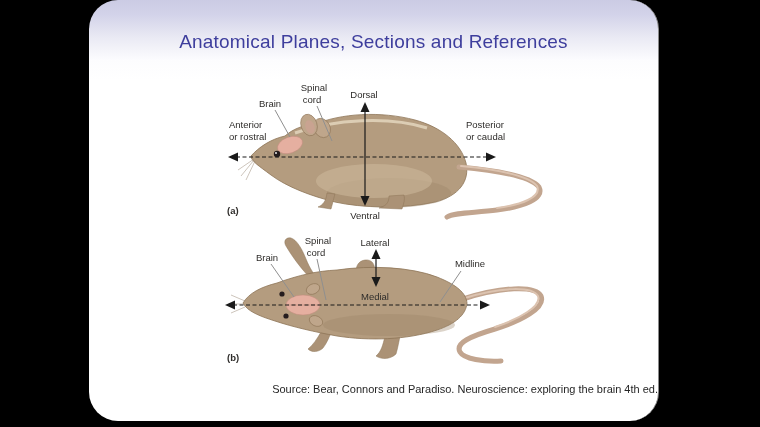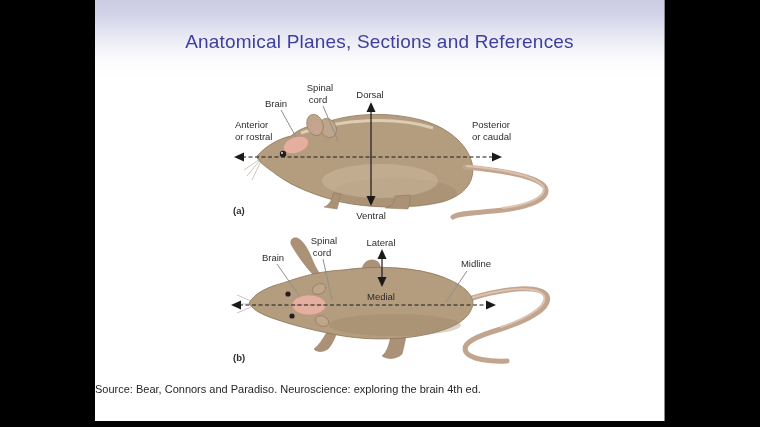--- a/index.html
+++ b/index.html
@@ -1,24 +1,24 @@
 <!DOCTYPE html>
 <html><head>
 <meta charset="utf-8">
 <style>
   html,body{margin:0;padding:0;background:#000;}
   .stage{position:relative;width:760px;height:427px;background:#000;overflow:hidden;
          font-family:"Liberation Sans",sans-serif;}
-  .slide{position:absolute;left:95px;top:0;width:569px;height:421px;
+  .slide{position:absolute;left:89px;top:0;width:569px;height:421px;
          background:linear-gradient(to bottom,#cbcbe4 0px,#d2d2e9 14px,#eaeaf4 38px,#fcfcfe 60px,#ffffff 80px);
-         border-right:1px solid #8a8a8a;}
+         border-right:1px solid #8a8a8a;border-radius:29px;}
   .slide-title{position:absolute;top:31px;left:0;width:100%;text-align:center;
                font-size:19px;color:#3e3e9d;letter-spacing:0.2px;}
   .figure-svg{position:absolute;left:0;top:75px;width:569px;height:300px;}
-  .source-line{position:absolute;top:383px;left:0;width:100%;text-align:left;
+  .source-line{position:absolute;top:383px;left:0;width:100%;text-align:right;
                font-size:11px;color:#262626;}
   .lbl{font-size:9.5px;fill:#2e2c2a;font-family:"Liberation Sans",sans-serif;}
   .lbl-b{font-weight:bold;}
   .leader{stroke:#8f8f8f;stroke-width:1;fill:none;}
   .axis{stroke:#1a1a1a;stroke-width:1.2;fill:none;}
   .axis-dash{stroke:#1a1a1a;stroke-width:1.1;fill:none;stroke-dasharray:4 2.5;}
   .ah{fill:#1a1a1a;}
   .rat-body{fill:#b49c7f;stroke:#8d7456;stroke-width:0.8;}
   .rat-shade{fill:#9c8468;opacity:0.35;}
   .rat-belly{fill:#cdb99c;opacity:0.55;}

